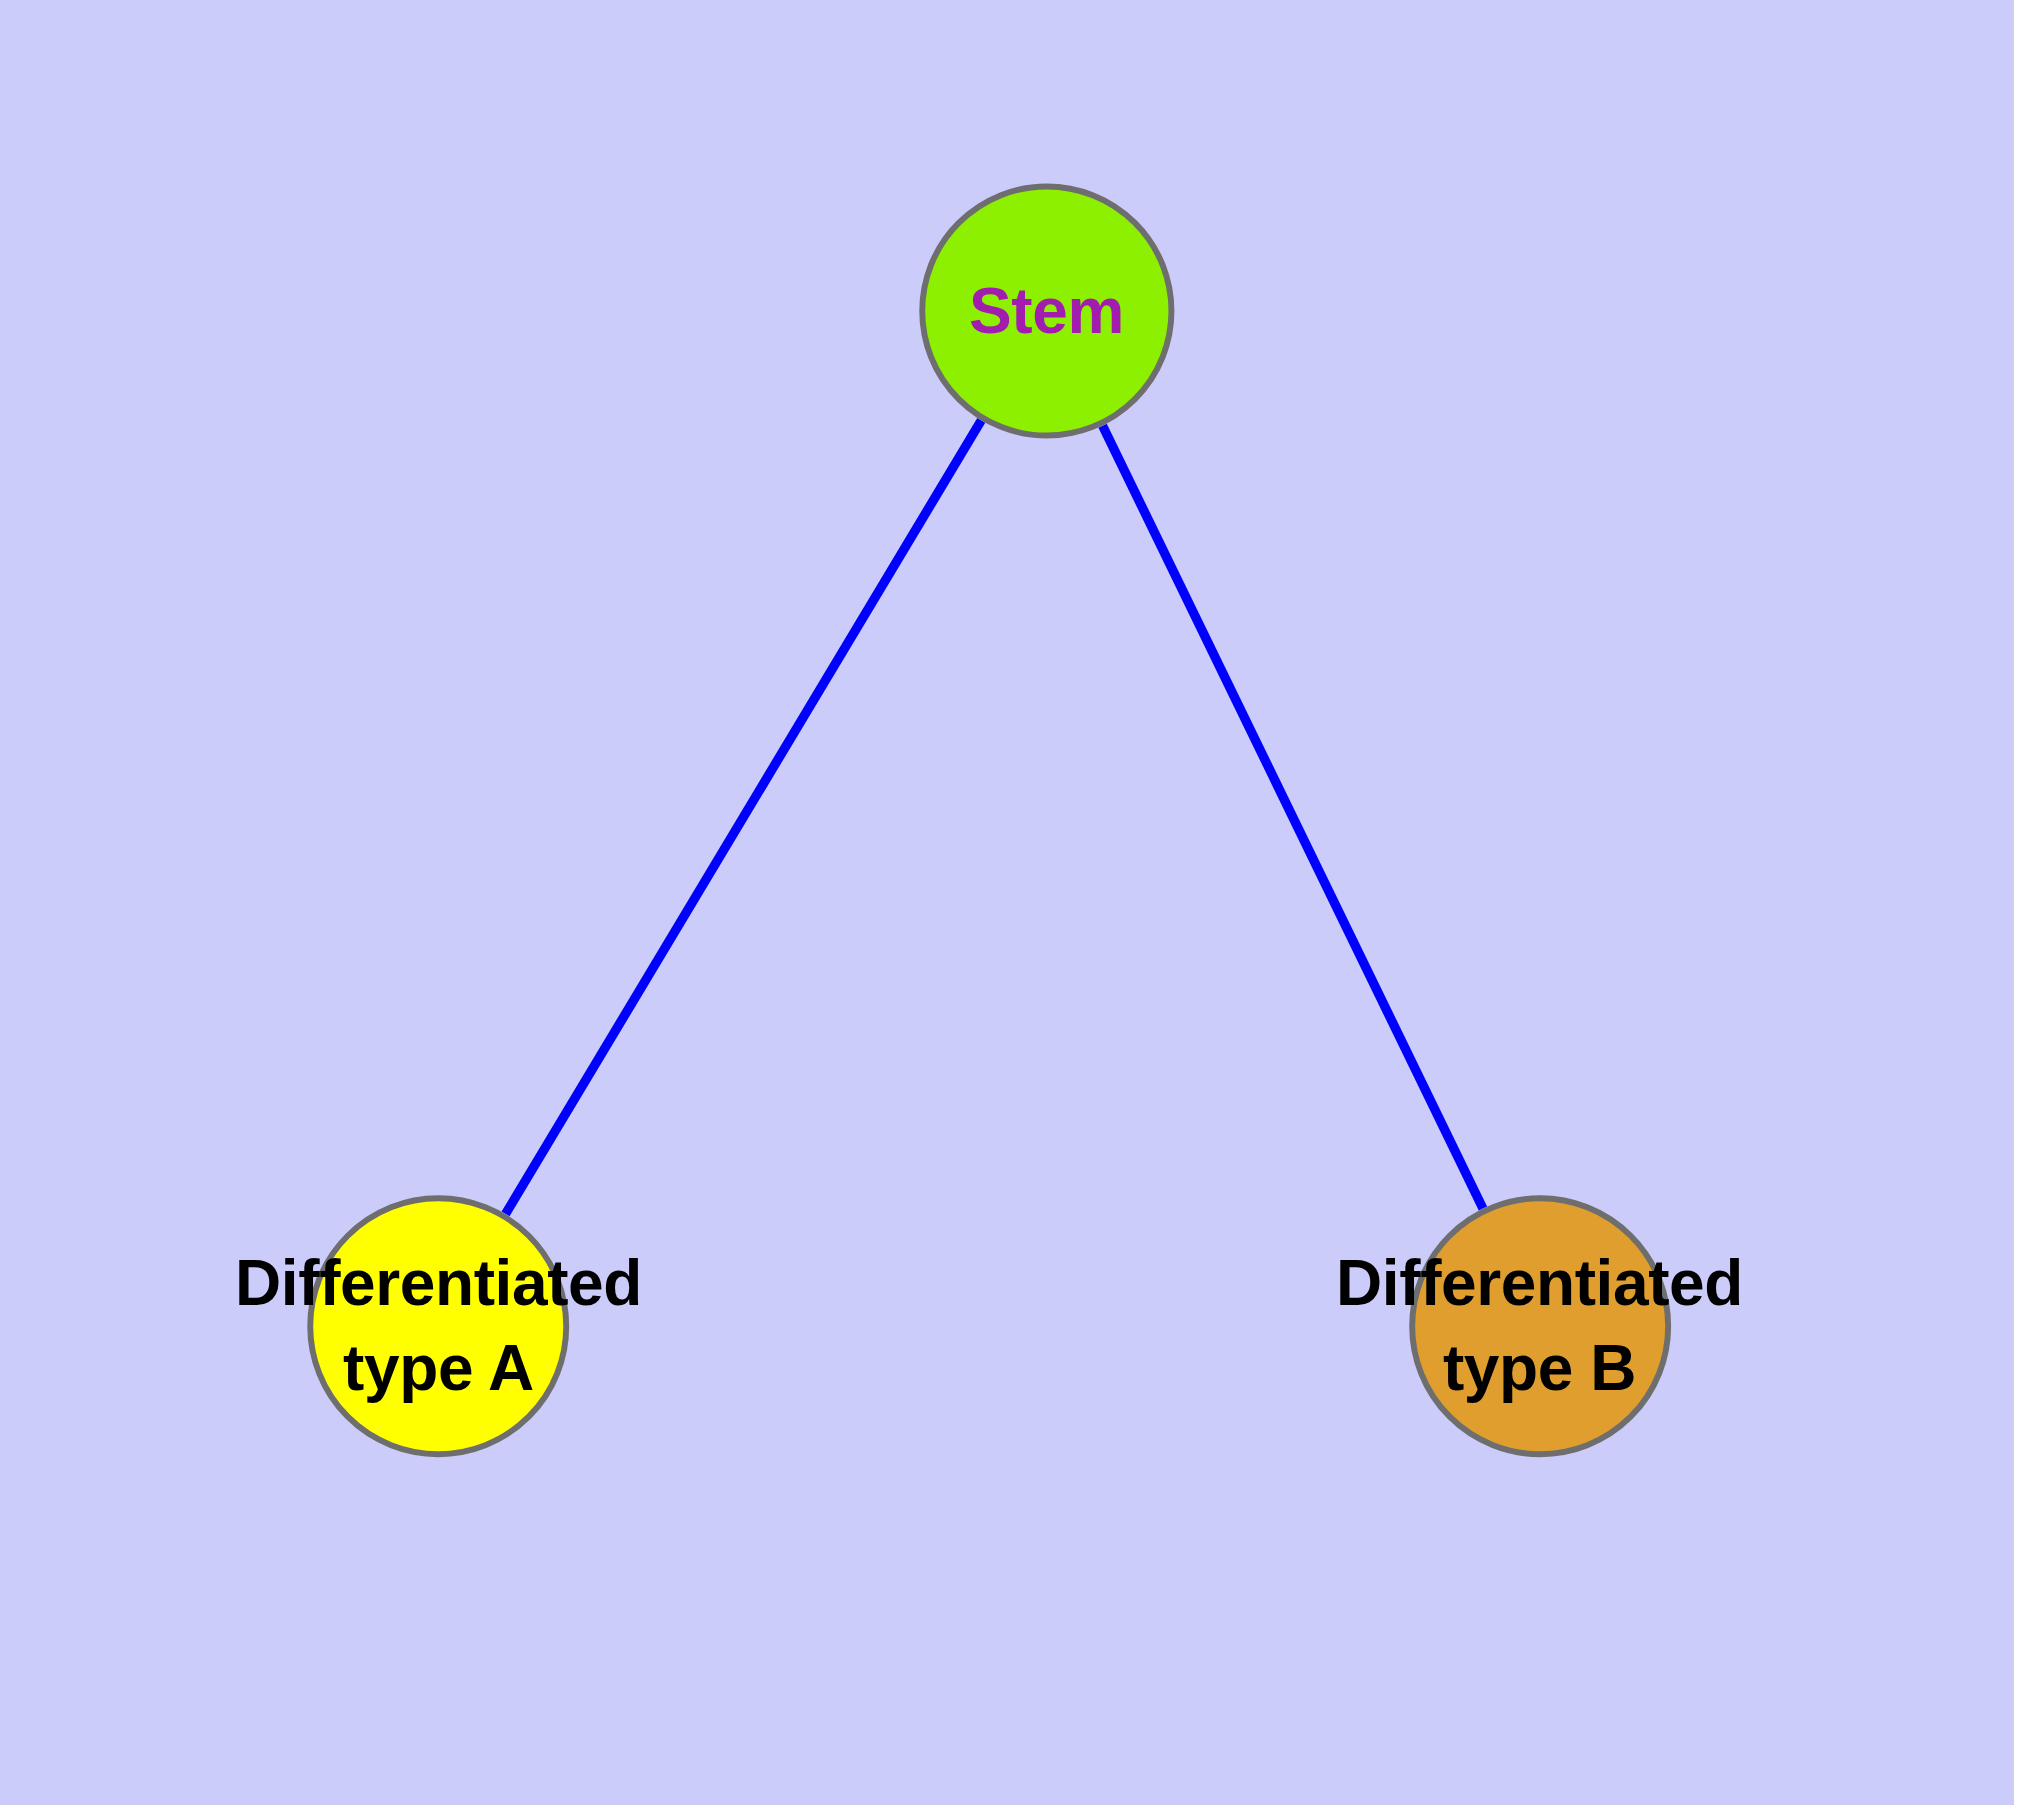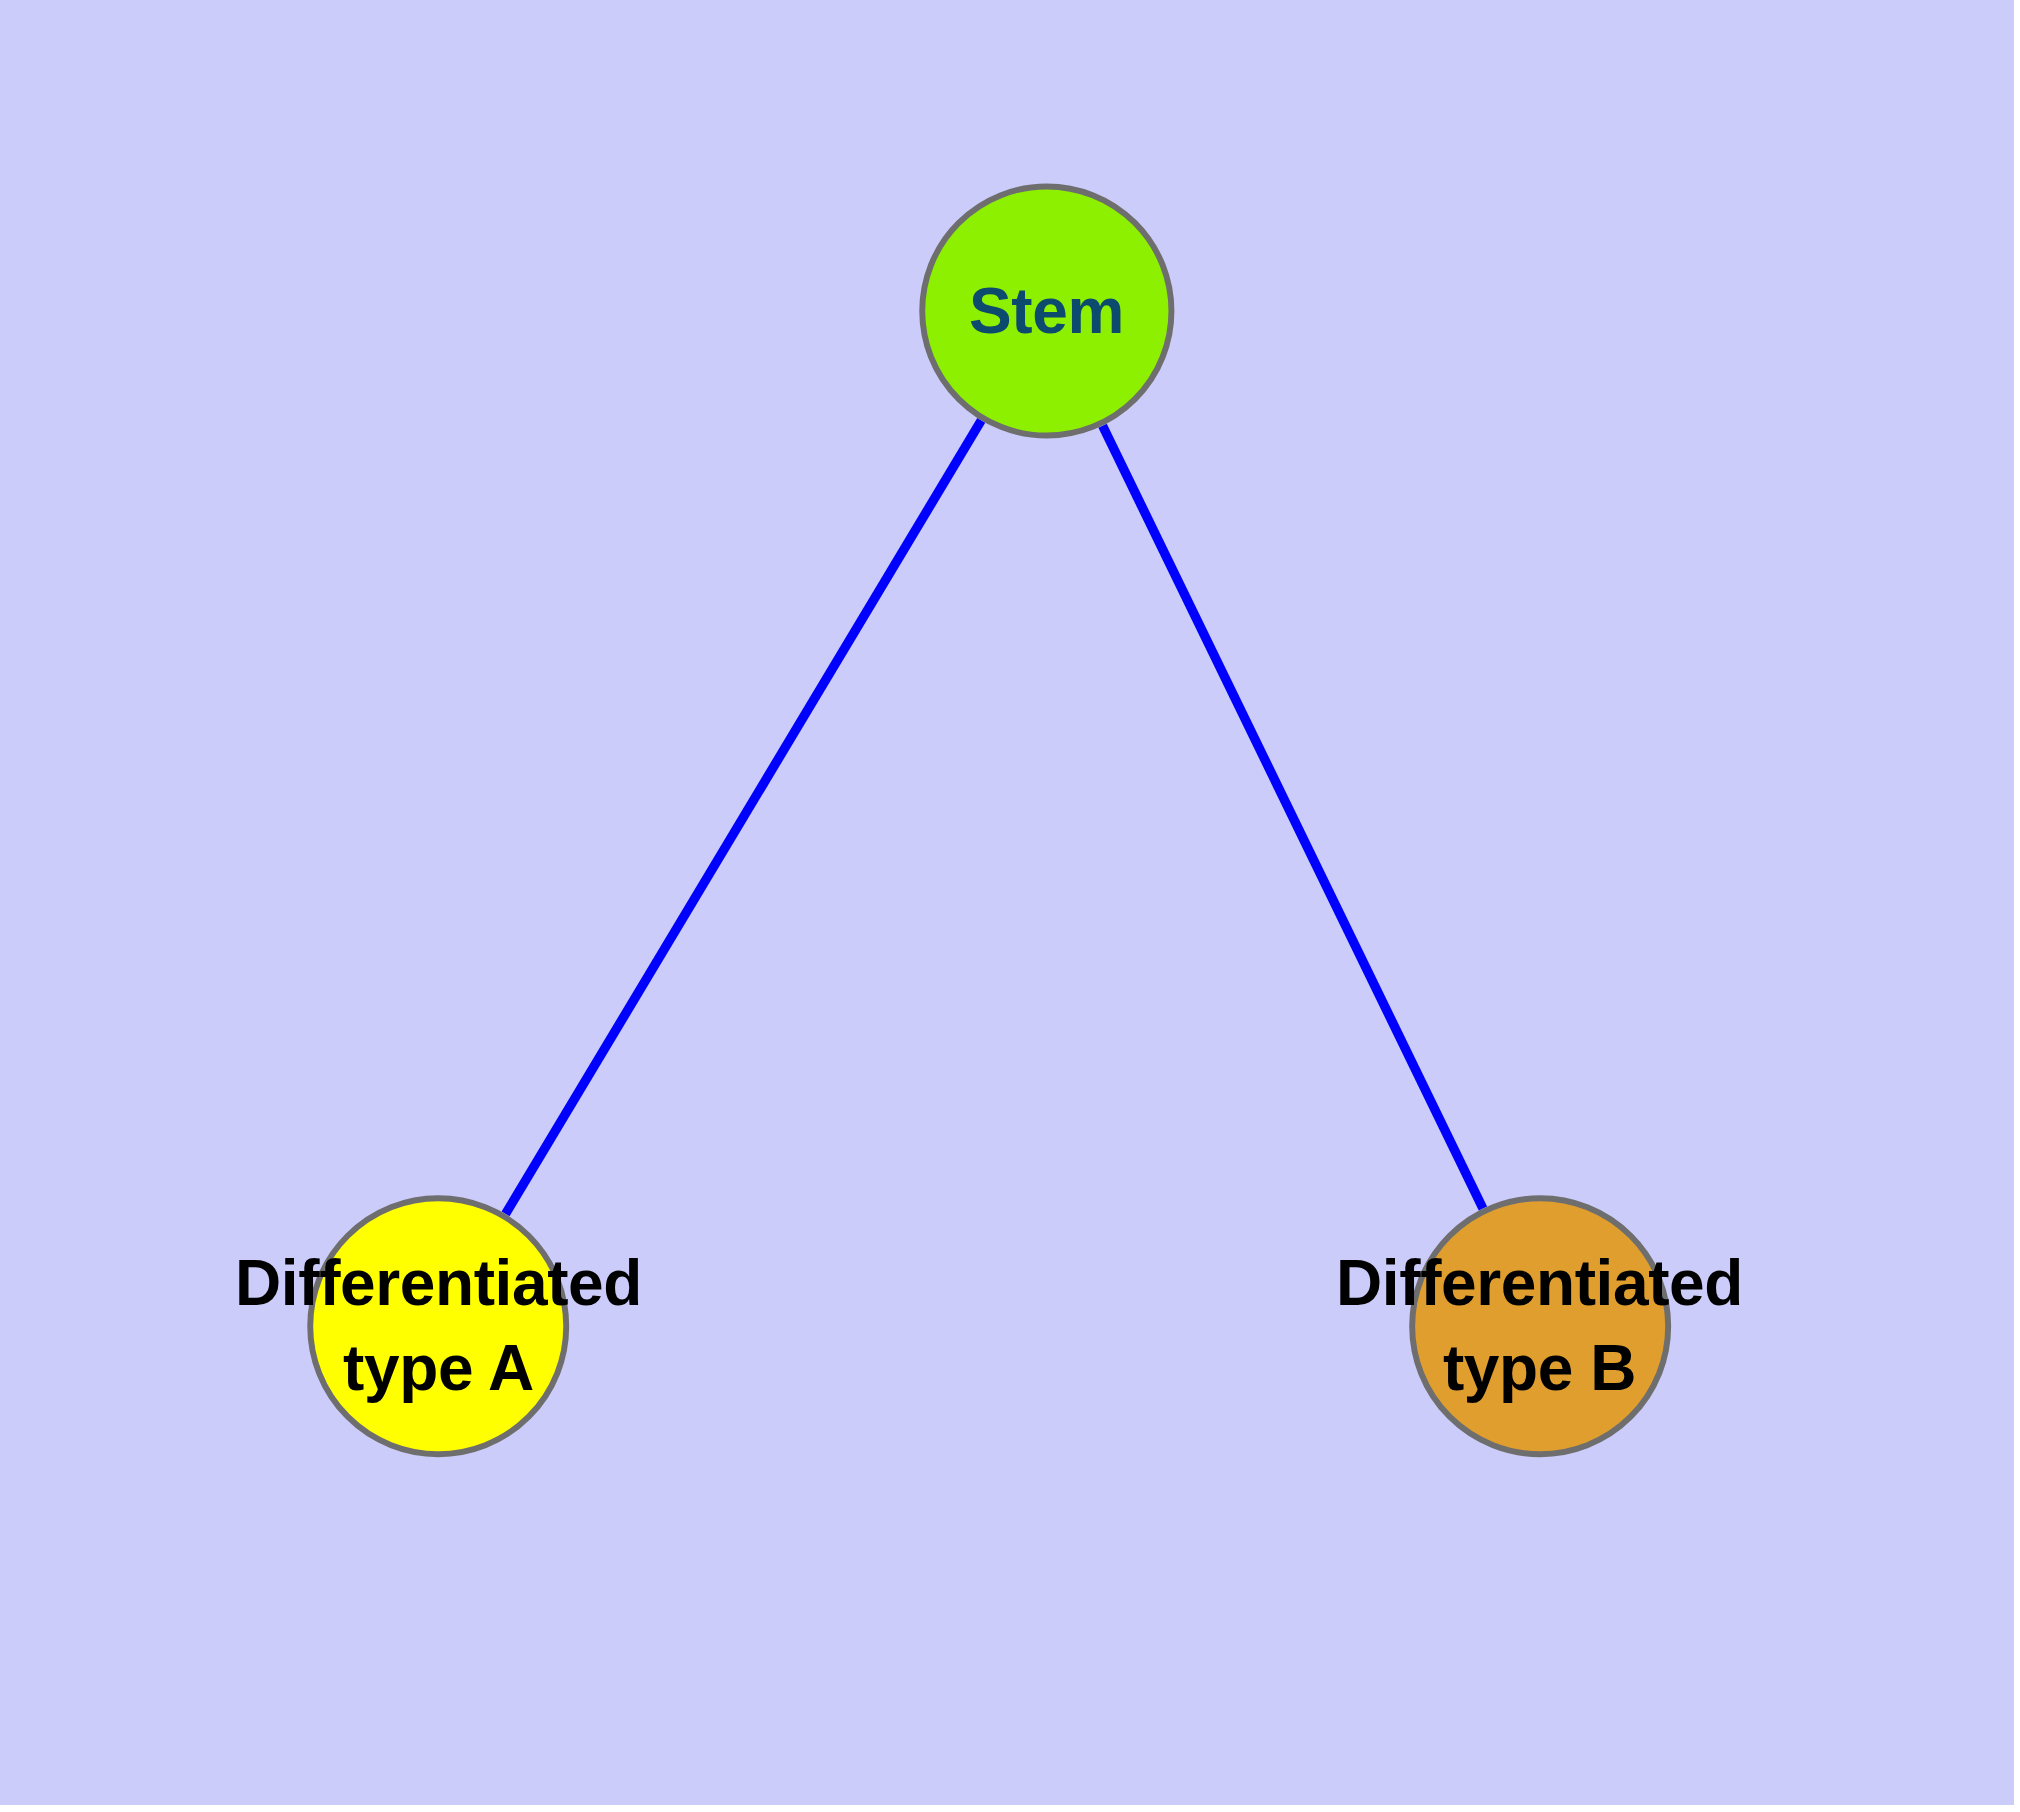--- a/index.html
+++ b/index.html
@@ -57,19 +57,19 @@
           <line x1="1157.6317835455698" y1="496.090700992211" x2="596.424514566176" y2="1432.4783169216173" stroke="#0000ff" stroke-width="11" stroke-linecap="butt"></line>
           <line x1="1300.7644950982865" y1="502.3709022813524" x2="1749.487611344284" y2="1426.031199983595" stroke="#0000ff" stroke-width="11" stroke-linecap="butt"></line>
         </g>
       <g id="node-layer">
           <circle cx="1235" cy="367" r="147" fill="#8cf000" stroke="#6e6e6e" stroke-width="7"></circle>
           <circle cx="517" cy="1565" r="151" fill="#ffff00" stroke="#6e6e6e" stroke-width="7"></circle>
           <circle cx="1817" cy="1565" r="151" fill="#e09e2e" stroke="#6e6e6e" stroke-width="7"></circle>
         </g>
     </svg>
     <div id="label-layer">
-        <div class="node-label single" style="font-size: 64px; color: #0c4a6e; width: 1017px; left: 538px; top: 279px;"><div>Stem</div></div>
+        <div class="node-label single" style="font-size: 64px; color: #a21caf; width: 1017px; left: 538px; top: 279px;"><div>Stem</div></div>
         <div class="node-label" style="font-size: 64px; color: rgb(0, 0, 0); width: 1017px; left: -70px; top: 1241px;"><div>Differentiated</div><div>type A</div></div>
         <div class="node-label" style="font-size: 64px; color: rgb(0, 0, 0); width: 1017px; left: 1031px; top: 1241px;"><div>Differentiated</div><div>type B</div></div>
       </div>
   </div>
 </div>
 
 
 </body></html>

